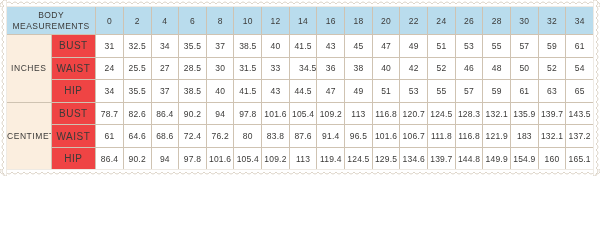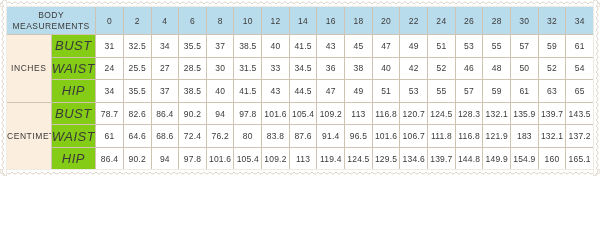--- a/index.html
+++ b/index.html
@@ -65,24 +65,23 @@
     font-size:8.5px;
     letter-spacing:.3px;
   }
   
   .unit-cell{
     background:#fbeedf;
     letter-spacing:.55px;
     font-size:8.5px;
   }
   .measure-cell{
-    background:#84cc16;
+    background:#ef4444;
     letter-spacing:.5px;
-    font-size:13px;
-    font-style:italic;
+    font-size:10px;
   }
   .val-cell{
     background:#ffffff;
     font-size:8.5px;
     letter-spacing:.2px;
   }
   .w-unit{width:56px;}
   .w-measure{width:50px;}
 </style>
 </head>
@@ -154,21 +153,21 @@
           </tr>
           <tr style="height: 22.6px;">
             <td class="measure-cell w-measure">WAIST</td>
             <td class="val-cell" style="width: 26.6667px;">24</td>
             <td class="val-cell" style="width: 26.6667px;">25.5</td>
             <td class="val-cell" style="width: 26.6667px;">27</td>
             <td class="val-cell" style="width: 26.6667px;">28.5</td>
             <td class="val-cell" style="width: 26.6667px;">30</td>
             <td class="val-cell" style="width: 26.6667px;">31.5</td>
             <td class="val-cell" style="width: 26.6667px;">33</td>
-            <td class="val-cell" style="width: 26.6667px;">34.5</td>
+            <td class="val-cell" style="width: 26.6667px; text-align: right;">34.5</td>
             <td class="val-cell" style="width: 26.6667px;">36</td>
             <td class="val-cell" style="width: 26.6667px;">38</td>
             <td class="val-cell" style="width: 26.6667px;">40</td>
             <td class="val-cell" style="width: 26.6667px;">42</td>
             <td class="val-cell" style="width: 26.6667px;">52</td>
             <td class="val-cell" style="width: 26.6667px;">46</td>
             <td class="val-cell" style="width: 26.6667px;">48</td>
             <td class="val-cell" style="width: 26.6667px;">50</td>
             <td class="val-cell" style="width: 26.6667px;">52</td>
             <td class="val-cell" style="width: 26.6667px;">54</td>

